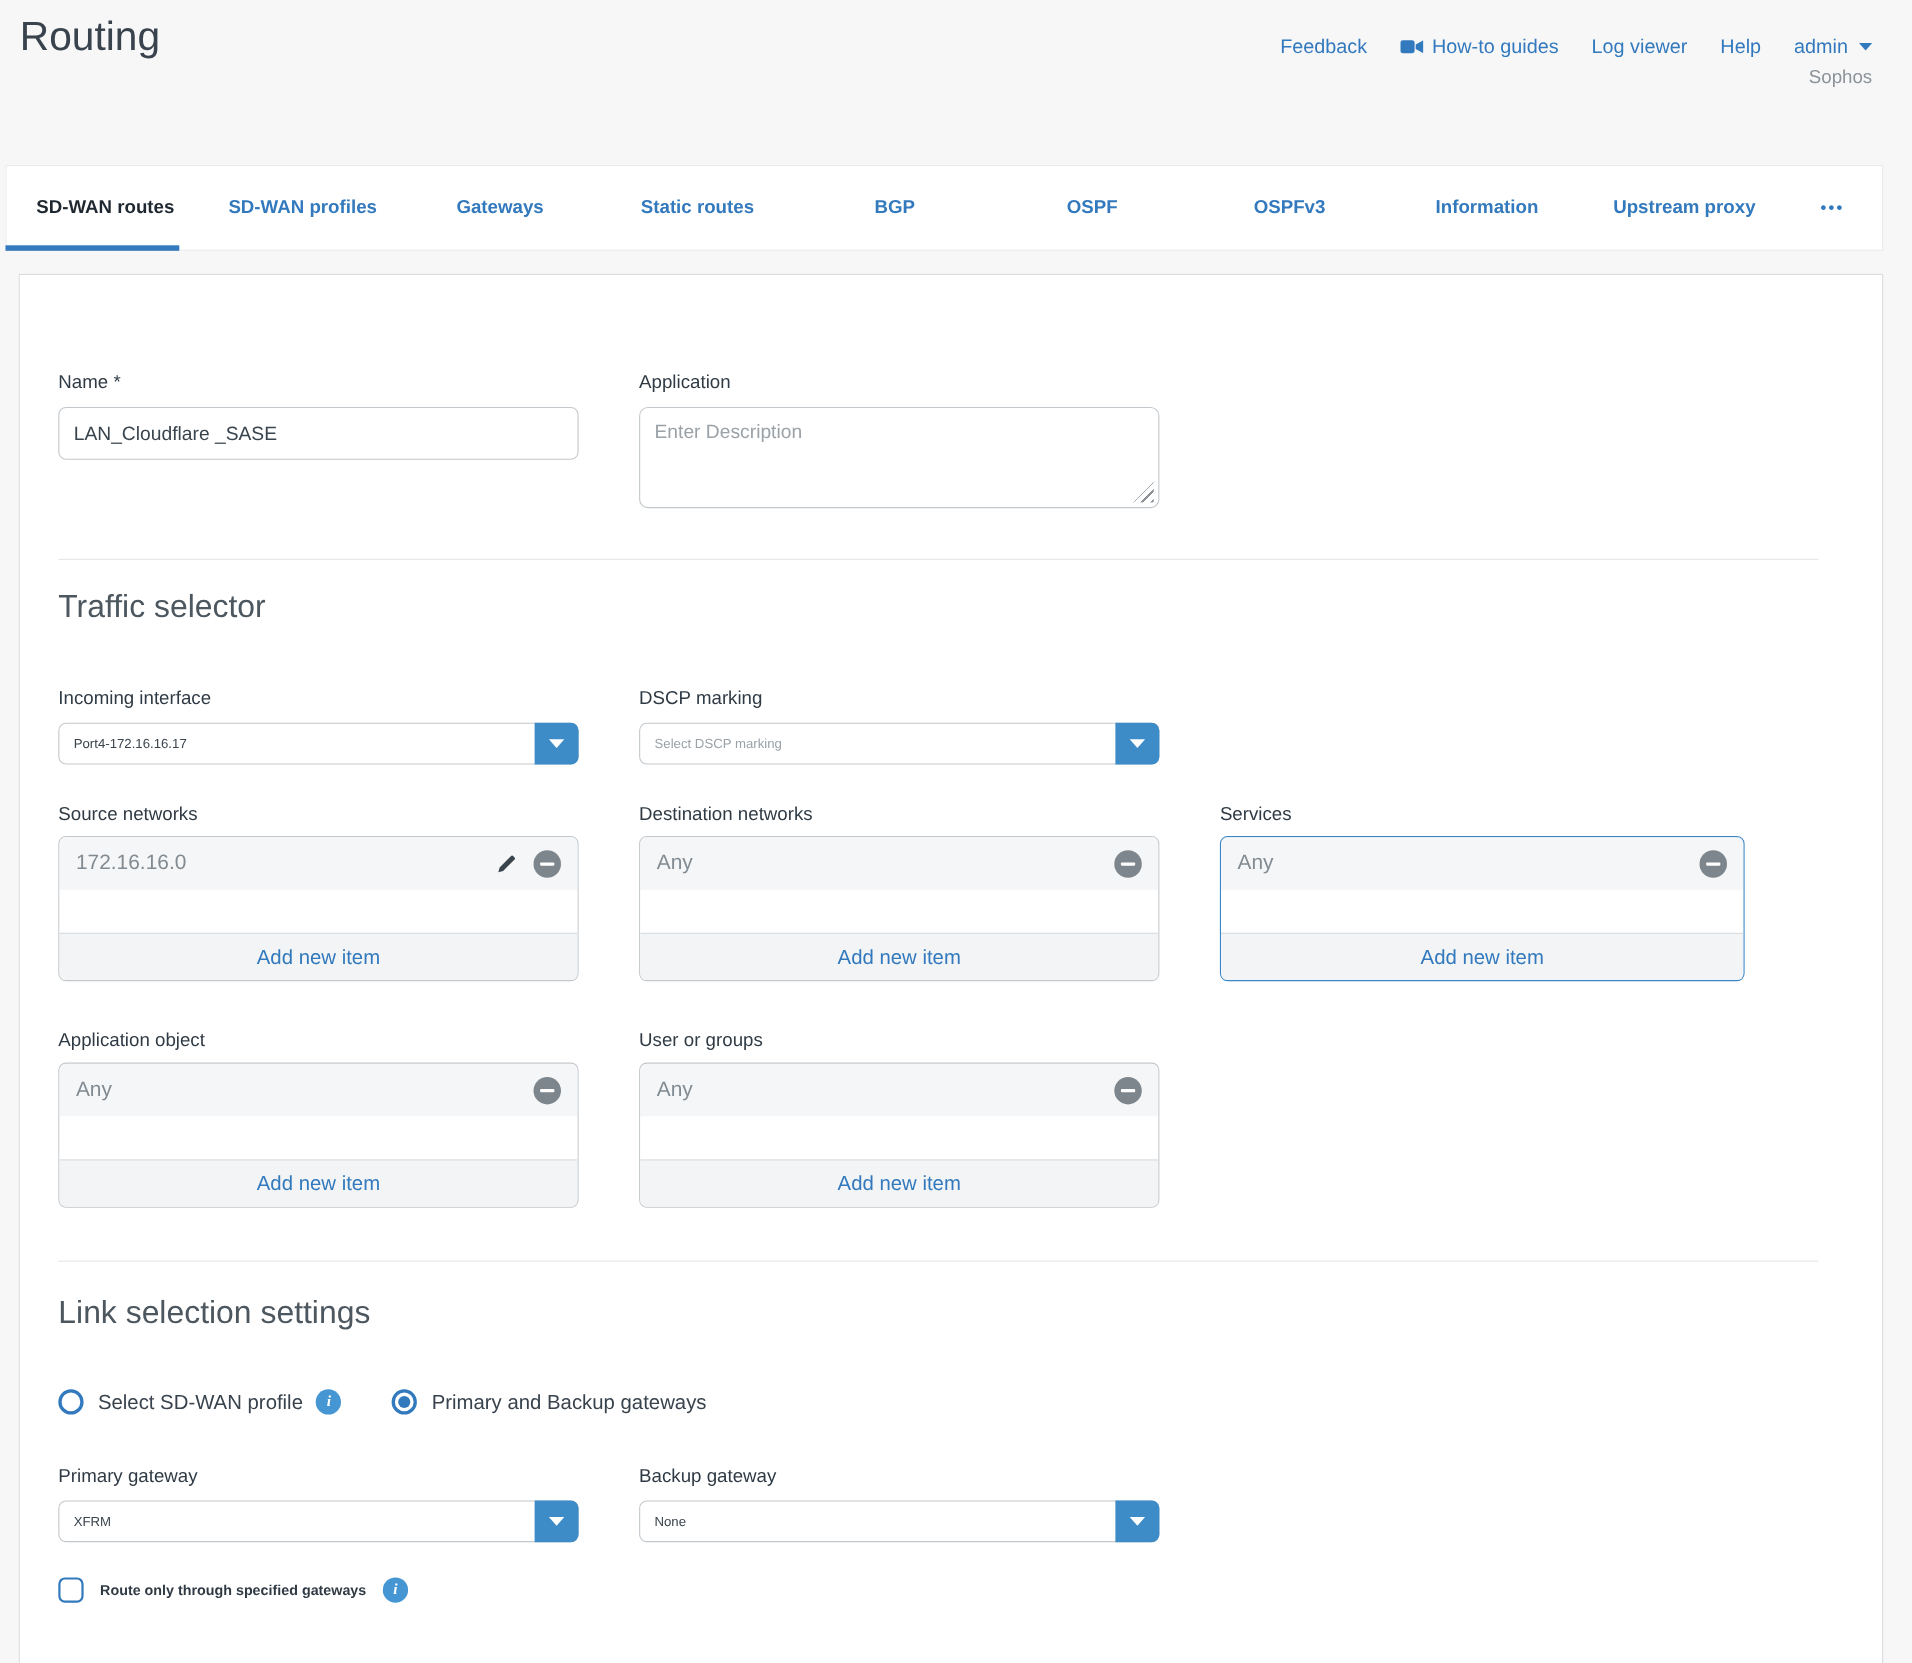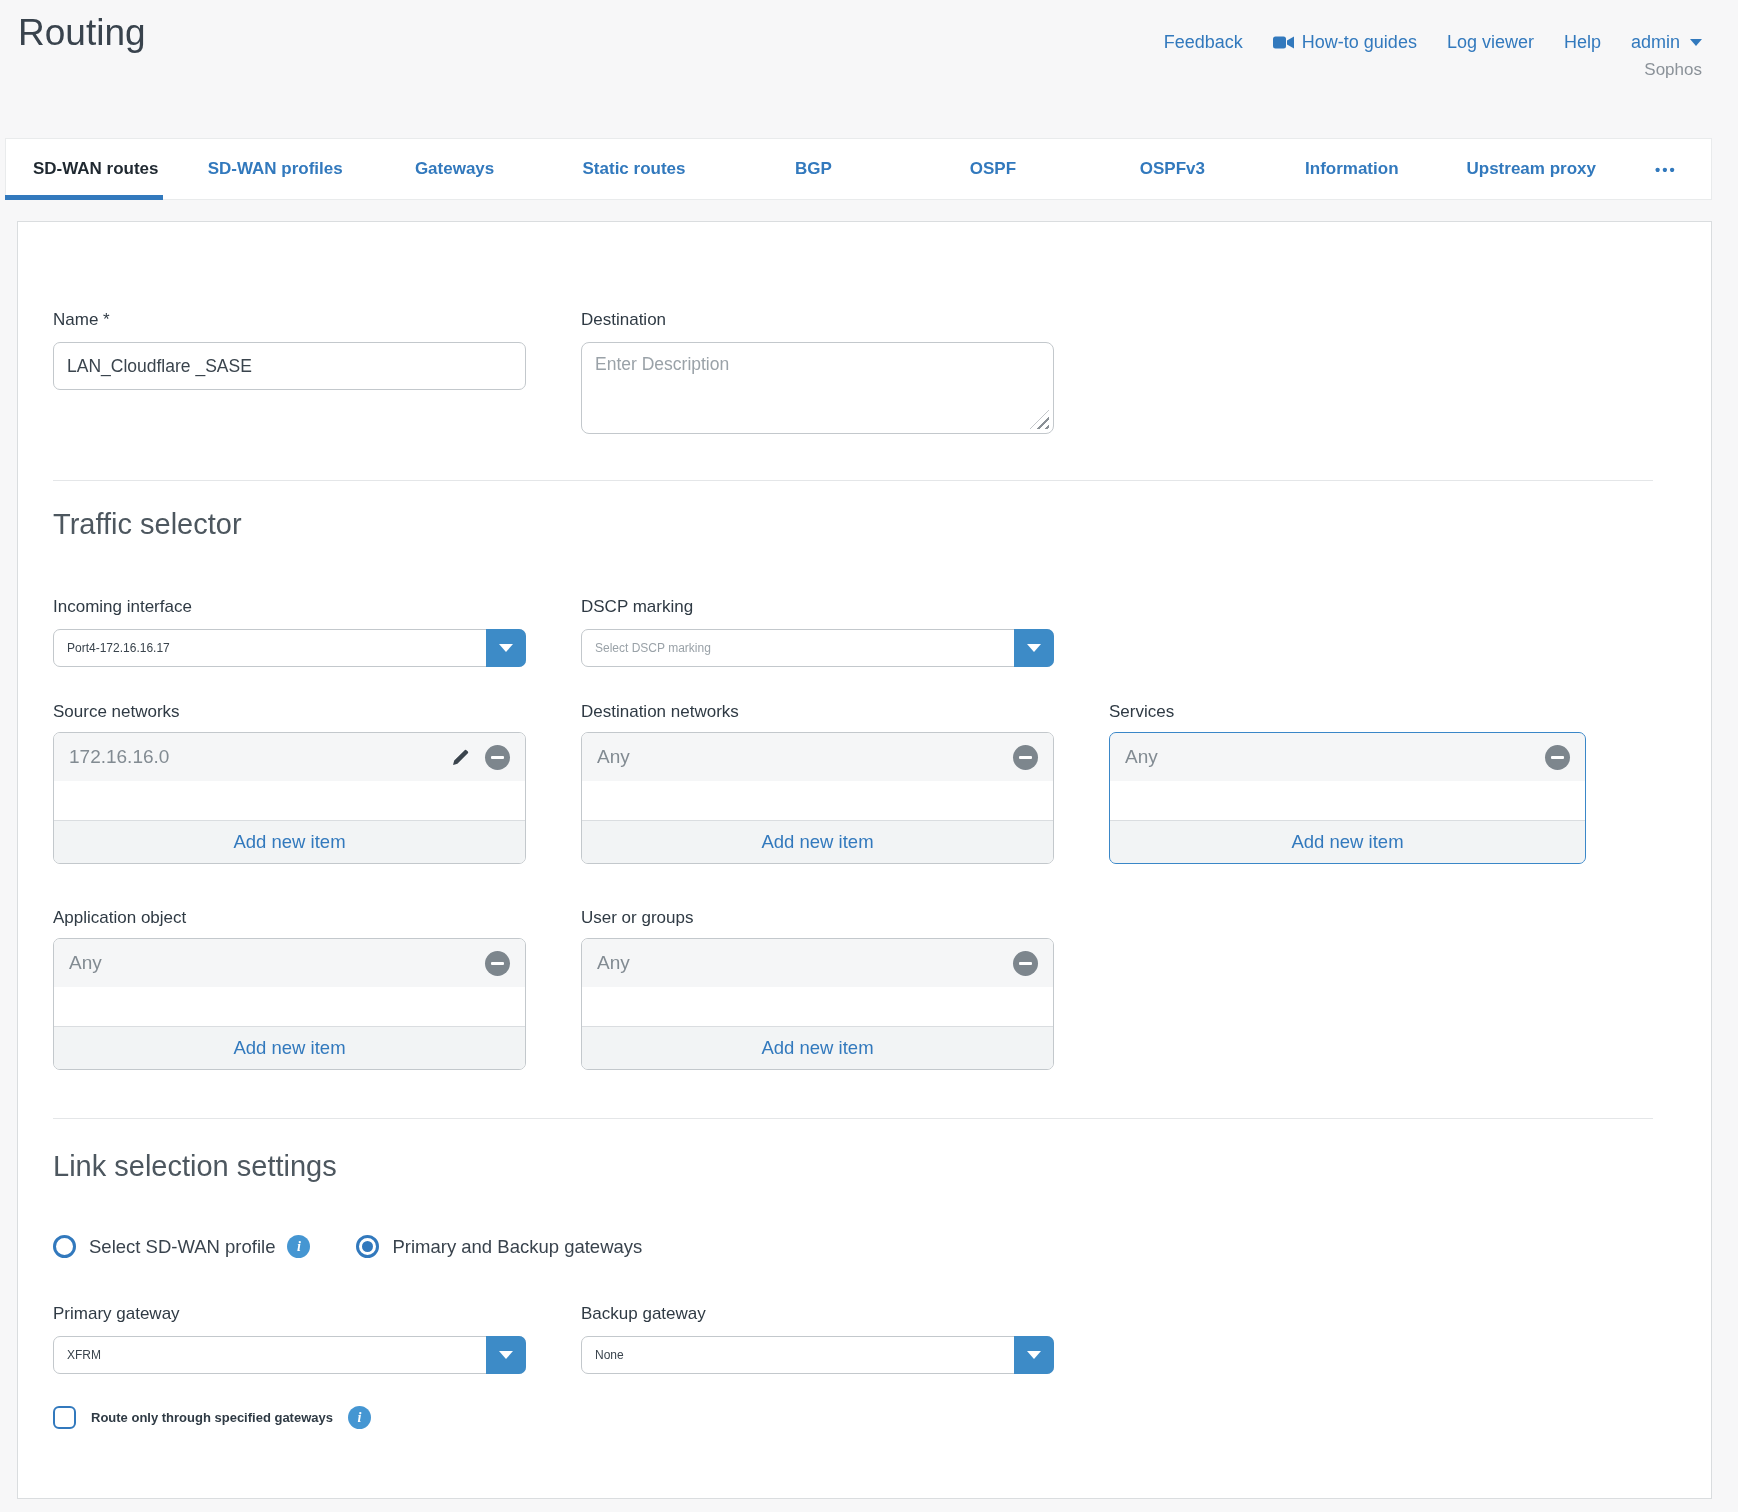--- a/index.html
+++ b/index.html
@@ -12,21 +12,21 @@
   }
   
   .top-header { height:138px; position:relative; }
   .page-title { font-size:37px; font-weight:400; color:#39434d; margin:0; padding:12px 0 0 18px; }
   .header-right { position:absolute; top:32px; right:36px; display:flex; flex-direction:column; align-items:flex-end; }
   .header-links { display:flex; gap:30px; align-items:center; font-size:18px; color:#3279bd; white-space:nowrap; }
   .header-link { display:flex; align-items:center; gap:8px; cursor:pointer; }
   .admin-caret { width:0; height:0; border-left:6px solid transparent; border-right:6px solid transparent; border-top:7px solid #3279bd; margin-left:2px; }
   .org-name { color:#8b9299; font-size:17px; margin-top:7px; }
   
-  .tabbar { background:#fff; height:62px; display:flex; margin:0 26px 0 5px; border:1px solid #e9ebec; }
+  .tabbar { background:#fff; height:78px; display:flex; margin:12px 26px 0 5px; border:1px solid #e9ebec; }
   .tab { flex:1 1 0; display:flex; align-items:center; justify-content:center; font-weight:700; font-size:17px; color:#3279bd; position:relative; cursor:pointer; }
   .tab.active { color:#1f2830; }
   .tab.active::after { content:""; position:absolute; left:-1px; right:22px; bottom:-1px; height:5px; background:#3279bd; }
   .tab.more { flex:0 0 90px; letter-spacing:2px; font-size:15px; }
   
   .card { background:#fff; border:1px solid #dadddf; margin:21px 26px 0 17px; height:1278px; padding:0 58px 0 35px; }
   .cols { display:flex; gap:55px; }
   .col { width:473px; flex:0 0 473px; }
   .col.wide { width:477px; flex:0 0 477px; }
   .field-label { font-size:17px; font-weight:400; color:#2f3a44; margin-bottom:12px; line-height:20px; }
@@ -121,21 +121,21 @@
 <div class="card">
 
   <div class="cols mt-88">
     <div class="col">
       <div class="field-label">
         <span>Name</span> <span class="req">*</span>
       </div>
       <input class="text-input" type="text" value="LAN_Cloudflare _SASE" style="">
     </div>
     <div class="col">
-      <div class="field-label">Destination</div>
+      <div class="field-label">Application</div>
       <div class="ta-wrap">
         <textarea class="textarea" placeholder="Enter Description" style=""></textarea>
         <span class="resize-corner"></span>
       </div>
     </div>
   </div>
 
   <hr class="hr">
 
   <h2 class="section-heading mt-26">Traffic selector</h2>

